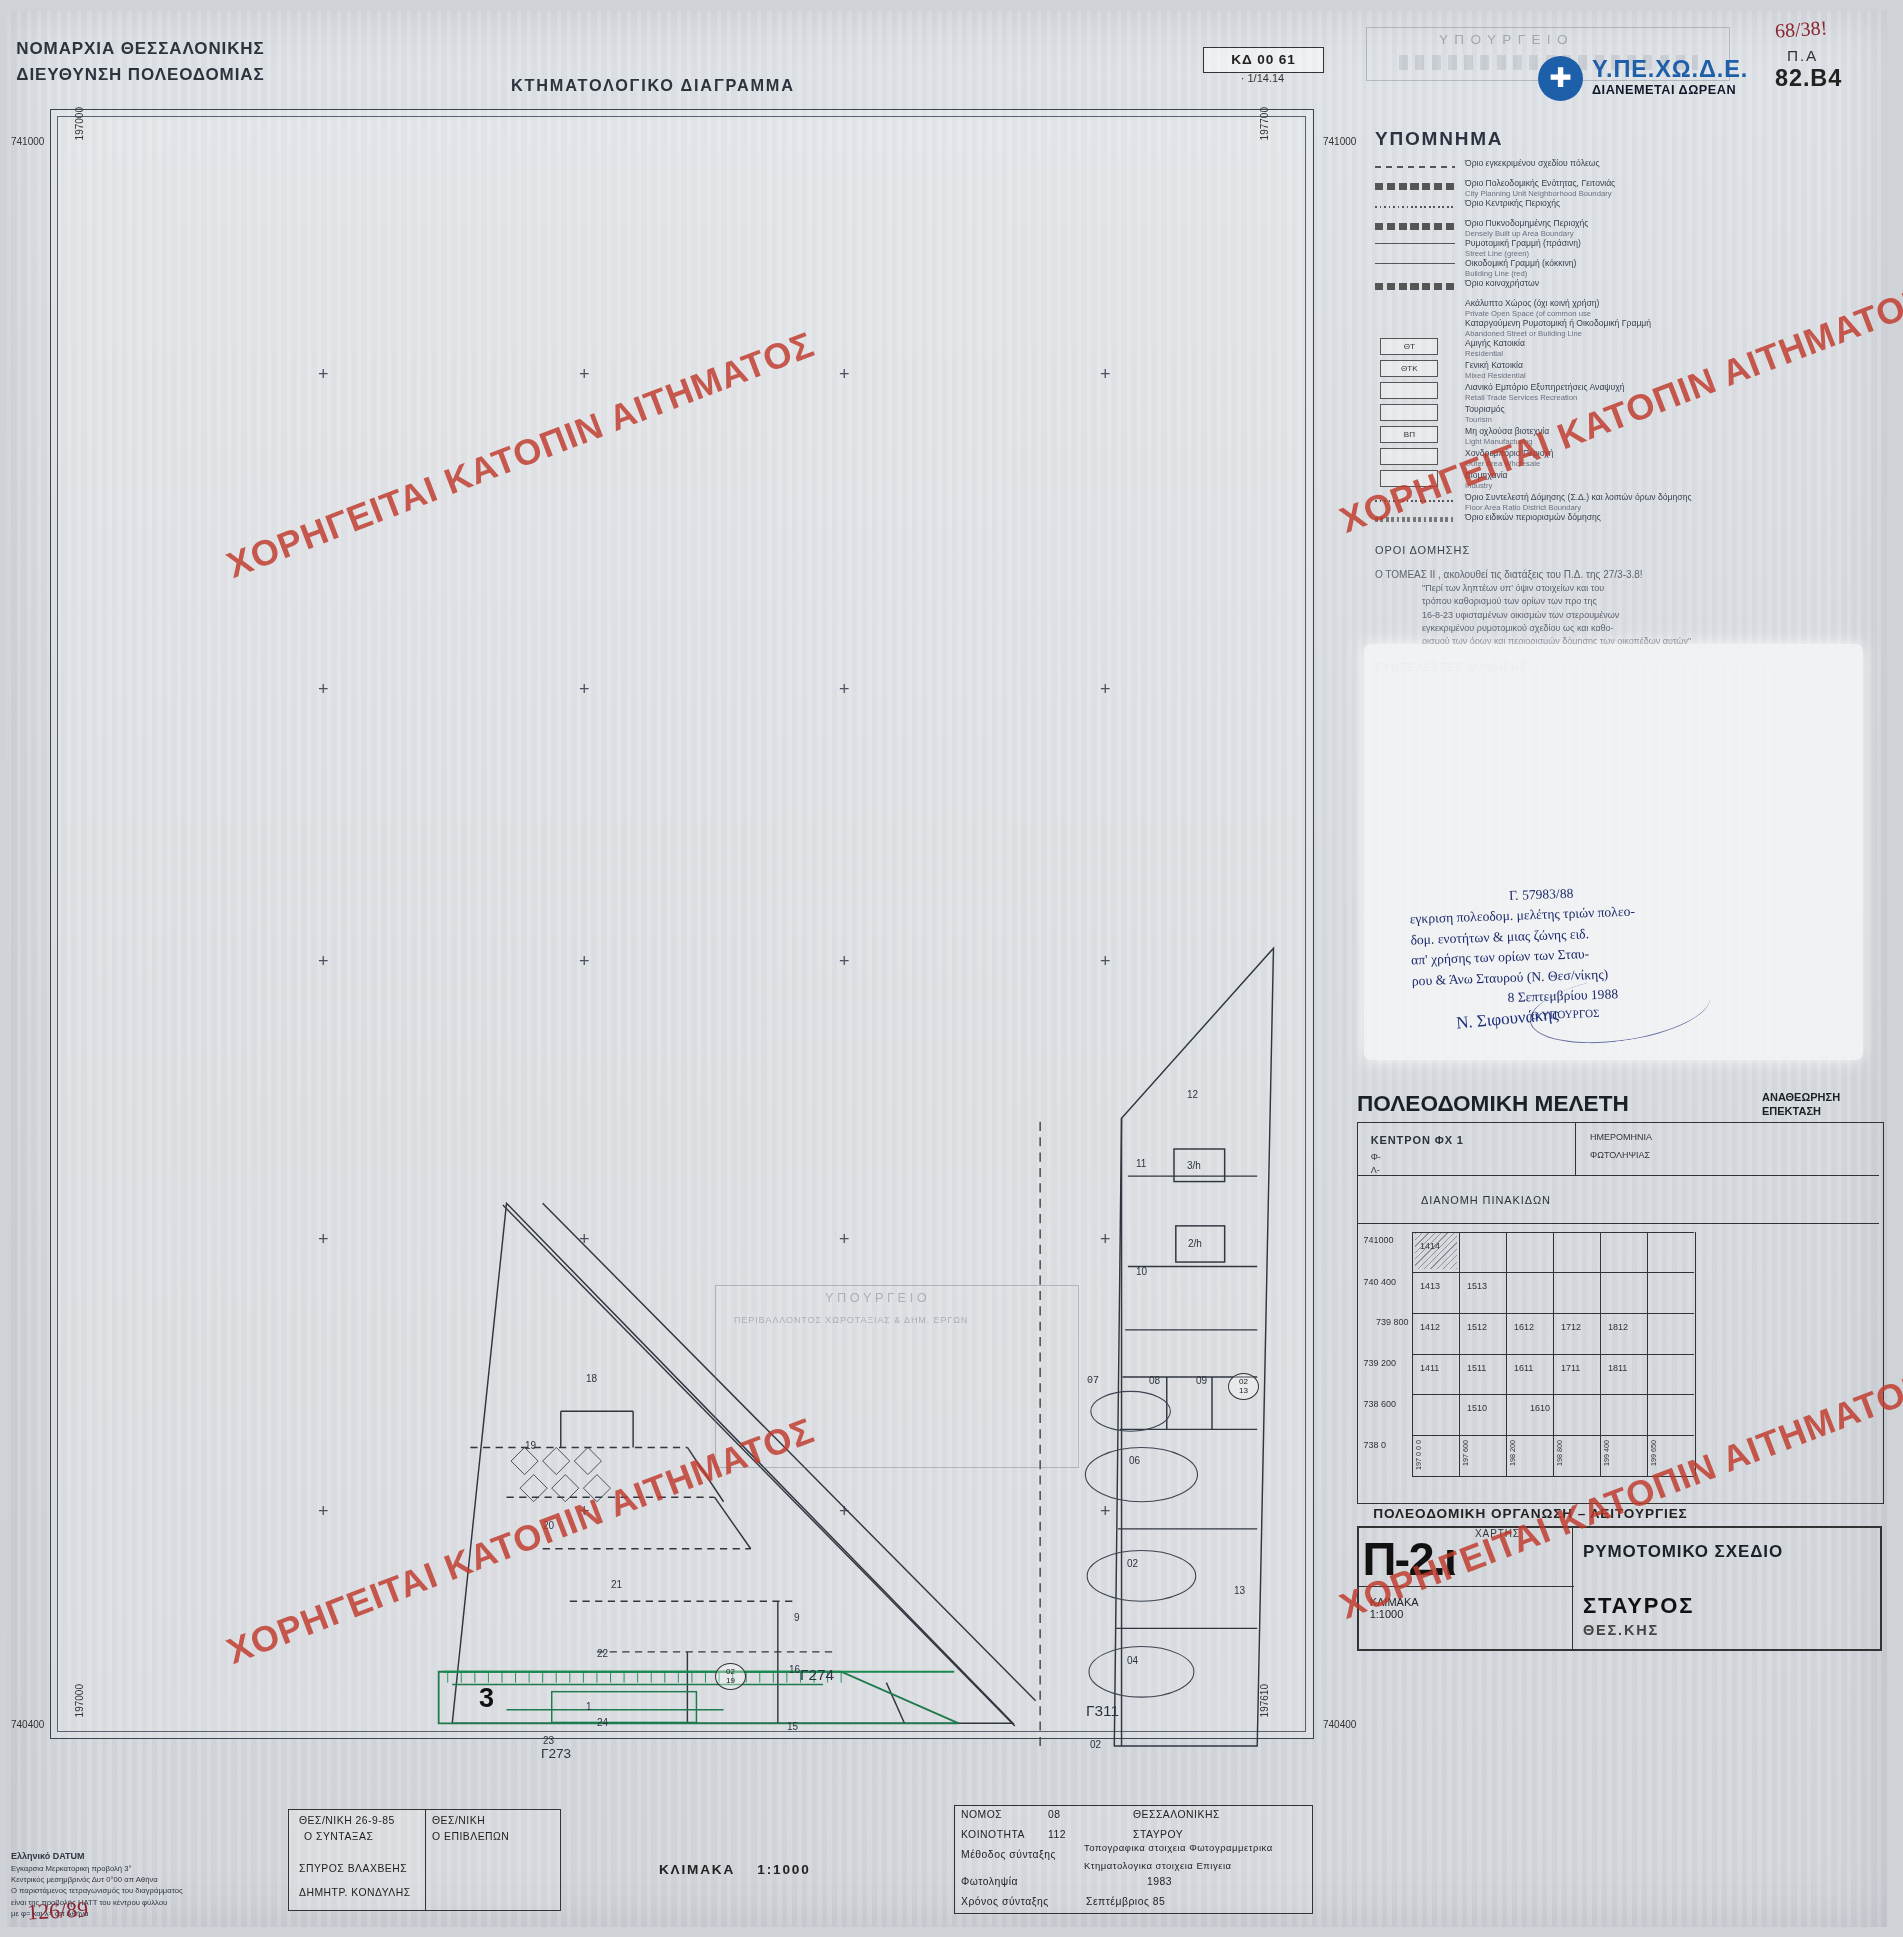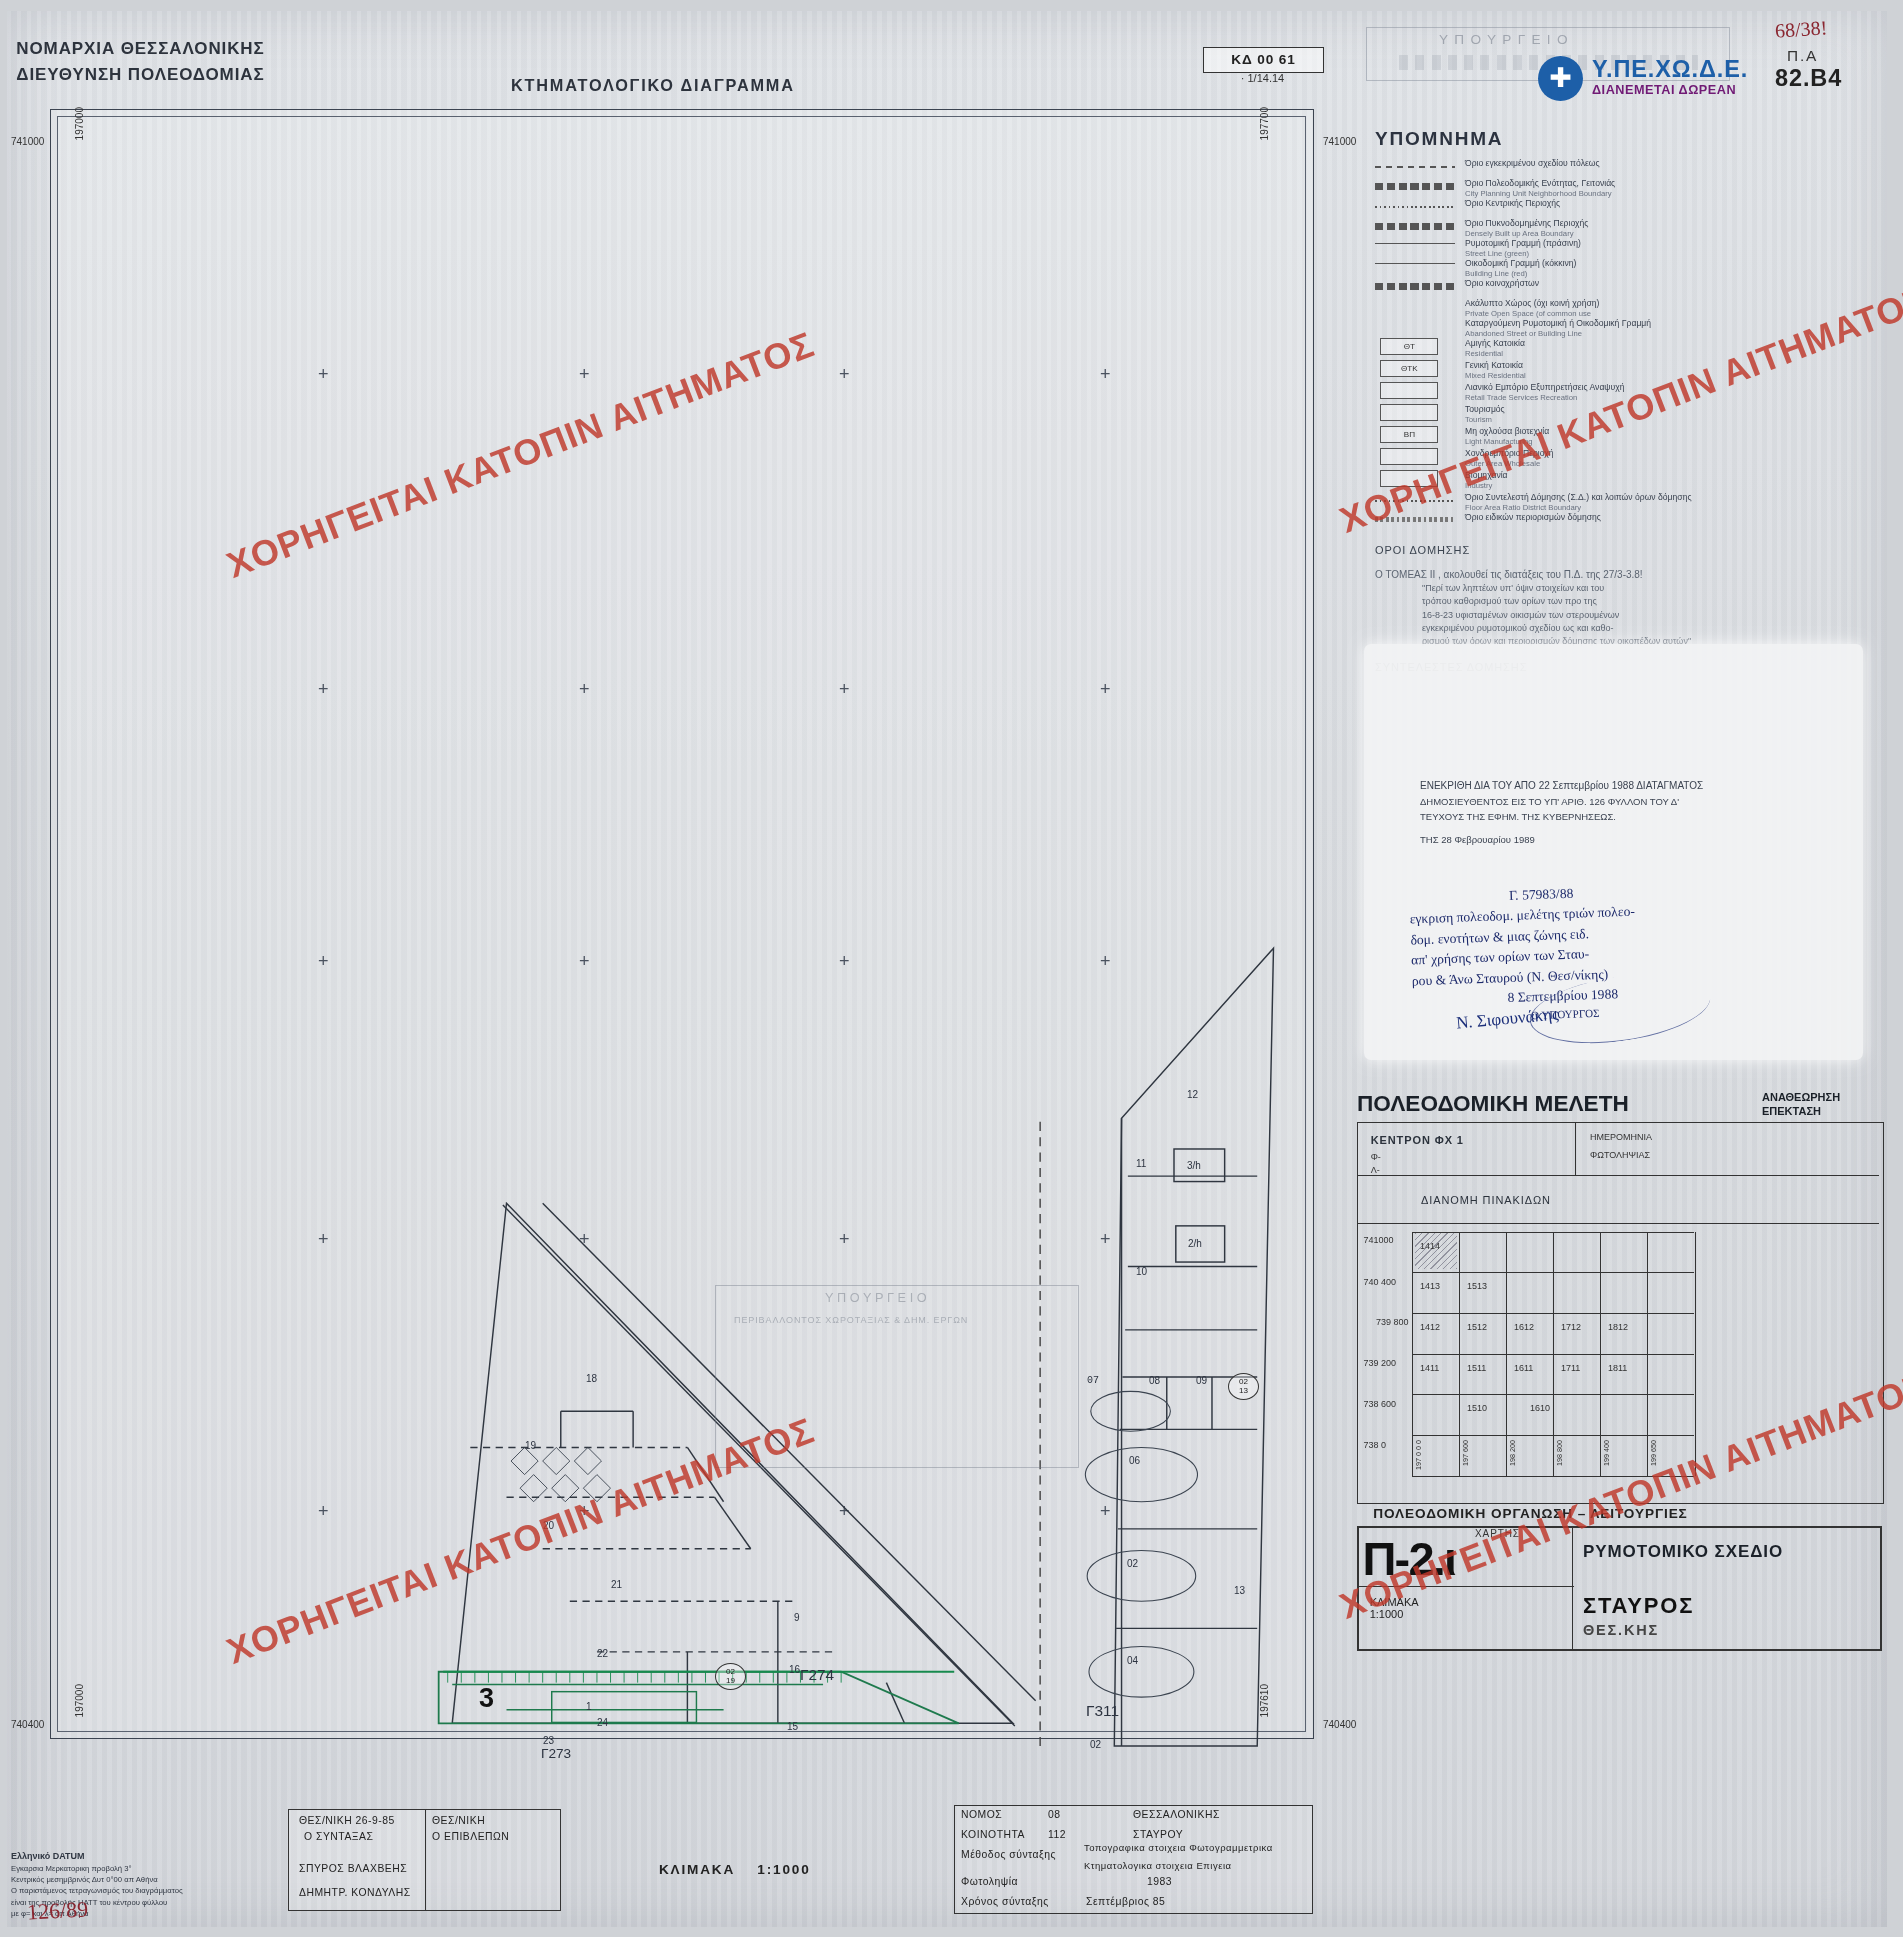--- a/index.html
+++ b/index.html
@@ -39,21 +39,21 @@
       background:repeating-linear-gradient(90deg,#8a929e 0 9px,transparent 9px 16.3px);opacity:.5;}
 
   .code-tr{position:absolute;left:1775px;top:18px;font-size:20px;color:#8a2630;font-family:"Liberation Serif",serif;transform:rotate(-4deg);}
   .code-pa{position:absolute;left:1787px;top:47px;font-size:15.4px;letter-spacing:1.8px;color:#333;}
   .code-82b4{position:absolute;left:1775px;top:65px;font-size:23.5px;font-weight:bold;color:#222;letter-spacing:0.9px;}
 
   .ypexoda{position:absolute;left:1538px;top:54px;width:235px;height:51px;}
   .seal{position:absolute;left:0;top:1.8px;width:45px;height:45px;border-radius:50%;
         background:#1d5fa8;color:#fff;display:flex;align-items:center;justify-content:center;font-size:27px;}
   .yp1{position:absolute;left:54px;top:1.8px;font-size:23.5px;font-weight:bold;color:#1d5fa8;letter-spacing:0.9px;}
-  .yp2{position:absolute;left:54px;top:29px;font-size:12.7px;font-weight:bold;color:#701a75;letter-spacing:0.5px;}
+  .yp2{position:absolute;left:54px;top:29px;font-size:12.7px;font-weight:bold;color:#0f172a;letter-spacing:0.5px;}
 
   .ypomnima{position:absolute;left:1375px;top:128px;font-size:19px;font-weight:bold;letter-spacing:1.8px;color:#2c3340;}
 
   .legend{position:absolute;left:1375px;top:158px;width:507px;font-size:8.6px;color:#555;line-height:1.25;}
   .lrow{position:relative;height:20px;}
   .lsym{position:absolute;left:0;top:5.4px;width:80px;height:7.2px;}
   .ltxt{position:absolute;left:90px;top:0;width:407px;}
   .ltxt b{font-weight:normal;color:#3a4250;display:block;font-size:8.6px;}
   .ltxt i{font-style:normal;color:#6a7280;display:block;font-size:7.7px;}
   .boxsym{position:absolute;left:5.4px;top:0px;width:56px;height:15.4px;border:0.9px solid #555;background:rgba(255,255,255,.35);
@@ -456,27 +456,20 @@
     <div class="ind">"Περί των ληπτέων υπ' όψιν στοιχείων και του</div>
     <div class="ind">τρόπου καθορισμού των ορίων των προ της</div>
     <div class="ind">16-8-23 υφισταμένων οικισμών των στερουμένων</div>
     <div class="ind">εγκεκριμένου ρυμοτομικού σχεδίου ως και καθο-</div>
     <div class="ind">ρισμού των όρων και περιορισμών δόμησης των οικοπέδων αυτών"</div>
     <div style="height:12.7px"></div>
     <div class="t">ΣΥΝΤΕΛΕΣΤΕΣ  ΔΟΜΗΣΗΣ</div>
   </div>
 
   <div class="whitepatch"></div>
-  <div class="approval">
-    <div class="big">ΕΝΕΚΡΙΘΗ ΔΙΑ ΤΟΥ ΑΠΟ 22 Σεπτεμβρίου 1988 ΔΙΑΤΑΓΜΑΤΟΣ</div>
-    <div>ΔΗΜΟΣΙΕΥΘΕΝΤΟΣ ΕΙΣ ΤΟ ΥΠ' ΑΡΙΘ. 126 ΦΥΛΛΟΝ ΤΟΥ Δ'</div>
-    <div>ΤΕΥΧΟΥΣ ΤΗΣ ΕΦΗΜ. ΤΗΣ ΚΥΒΕΡΝΗΣΕΩΣ.</div>
-    <div style="height:7.2px"></div>
-    <div>ΤΗΣ 28 Φεβρουαρίου 1989</div>
-  </div>
   <div class="handwr">
     <div style="margin-left:100px">Γ. 57983/88</div>
     <div>εγκριση πολεοδομ. μελέτης τριών πολεο-</div>
     <div>δομ. ενοτήτων &amp; μιας ζώνης ειδ.</div>
     <div>απ' χρήσης των ορίων των Σταυ-</div>
     <div>ρου &amp; Άνω Σταυρού (Ν. Θεσ/νίκης)</div>
     <div style="margin-left:95px">8 Σεπτεμβρίου 1988</div>
     <div style="margin-left:118px;font-size:11px">Ο ΥΠΟΥΡΓΟΣ</div>
   </div>
   <div class="sigscrawl"></div>

